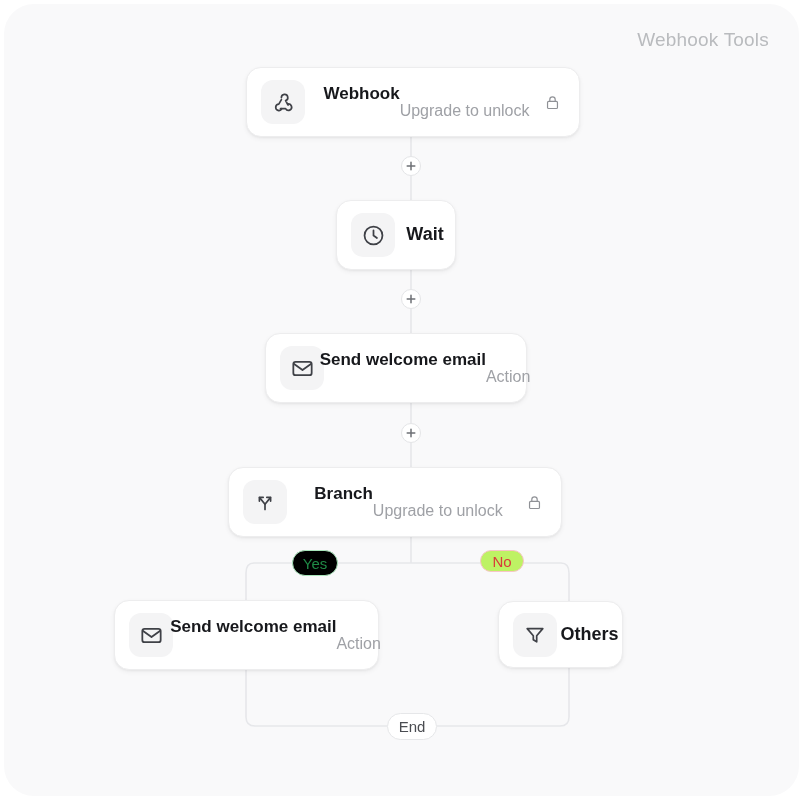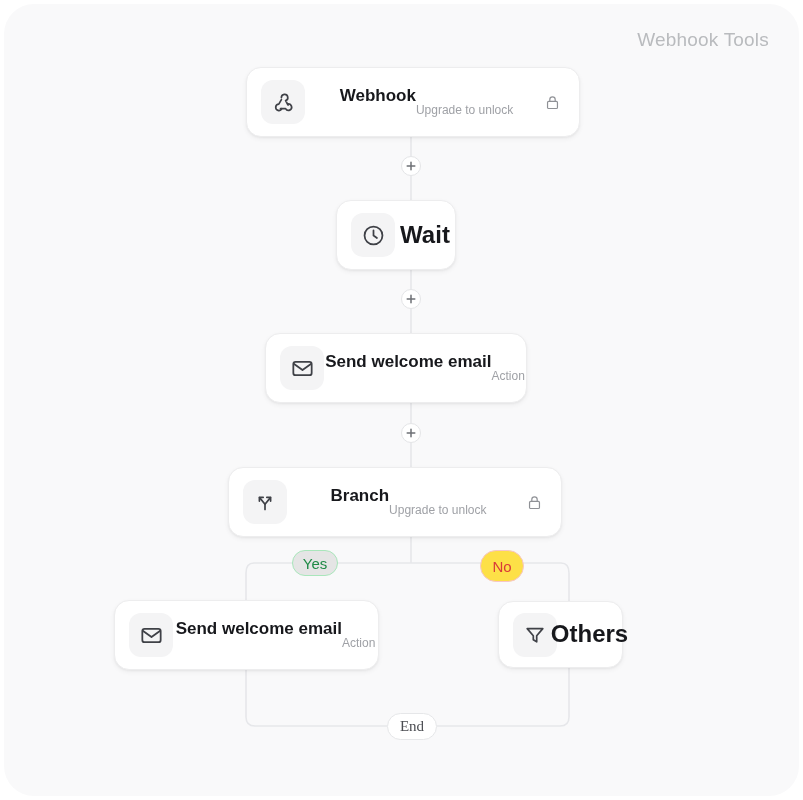--- a/index.html
+++ b/index.html
@@ -85,38 +85,38 @@
     min-width: 0;
   }
   .node-title {
     font-size: 17px;
     font-weight: bold;
     color: #17181c;
     line-height: 1.28;
     white-space: nowrap;
   }
   .node-sub {
-    font-size: 12px;
+    font-size: 16px;
     color: #9fa1a6;
     line-height: 1.3;
     margin-top: 18px;
     white-space: nowrap;
   }
   .node-lock {
     margin-left: 10px;
     margin-right: 4px;
     display: flex;
     align-items: center;
     align-self: center;
   }
   .single-line {
     padding-top: 14px;
     padding-bottom: 14px;
   }
-  .single-line .node-title { font-size: 24px; }
+  .single-line .node-title { font-size: 18px; }
 
   
   #node-webhook { left: 242px; top: 63px;  width: 334px; height: 70px; }
   #node-wait    { left: 332px; top: 196px; width: 120px; height: 70px; }
   #node-email1  { left: 261px; top: 329px; width: 262px; height: 70px; }
   #node-branch  { left: 224px; top: 463px; width: 334px; height: 70px; }
   #node-email2  { left: 110px; top: 596px; width: 265px; height: 70px; }
   #node-filter  { left: 494px; top: 597px; width: 125px; height: 67px; }
 
   
@@ -144,39 +144,38 @@
     align-items: center;
     justify-content: center;
     border-radius: 999px;
     box-sizing: border-box;
     font-size: 15px;
     line-height: 1;
   }
   #pill-yes {
     left: 288px; top: 546px;
     width: 46px; height: 26px;
-    background: #e5e5e5;
+    background: #000000;
     border: 1px solid #a9e6bb;
     color: #1f8a46;
   }
   #pill-no {
     left: 476px; top: 546px;
-    width: 44px; height: 32px;
-    background: #fde047;
+    width: 44px; height: 22px;
+    background: #bef264;
     border: 1px solid #f7c6c6;
     color: #d93a3a;
   }
   #pill-end {
     left: 383px; top: 709px;
     width: 50px; height: 27px;
     background: #ffffff;
     border: 1px solid #e6e7e9;
     color: #4a4c51;
     font-size: 15px;
-    font-family: Liberation Serif, serif;
   }
 </style>
 </head>
 <body>
 
 <div id="canvas">
 
   <div id="flow">
 
     <div class="header-label">Webhook Tools</div>

